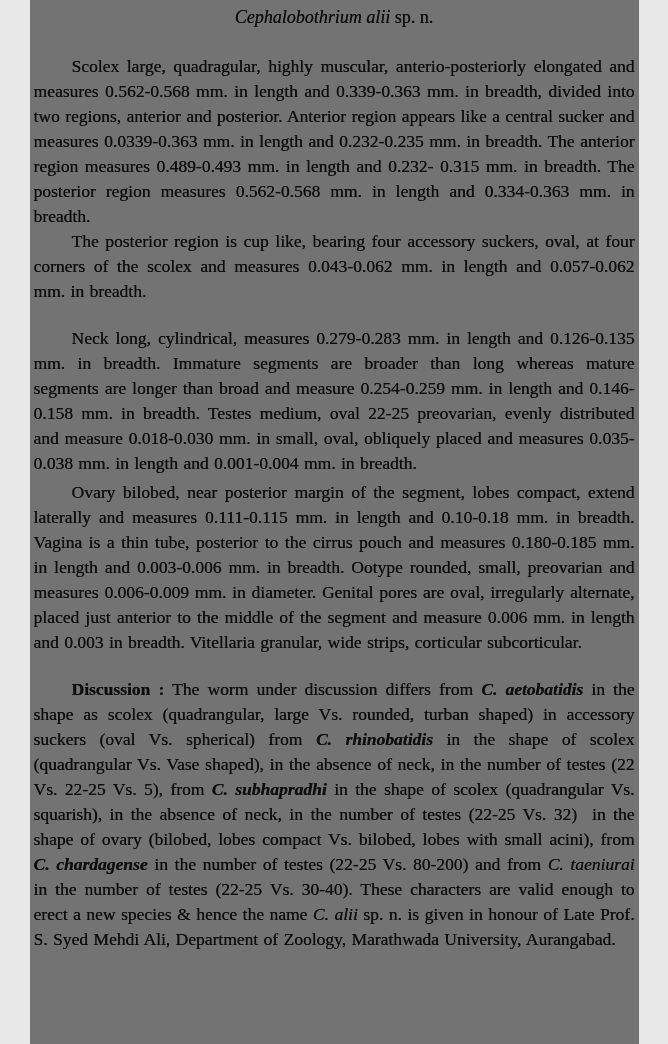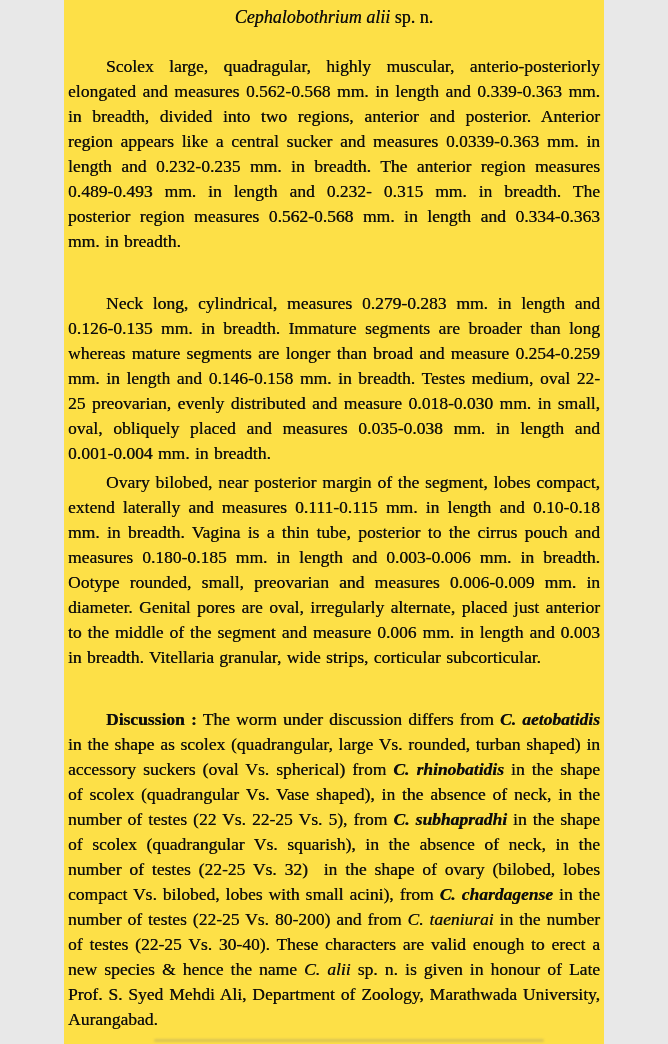--- a/index.html
+++ b/index.html
@@ -2,24 +2,24 @@
 <html><head>
 <meta charset="utf-8">
 <style>
   html, body {
     margin: 0;
     padding: 0;
     background: #e8e8e8;
   }
   .page {
     position: relative;
-    width: 540px;
+    width: 609px;
     min-height: 1044px;
     margin: 0 auto;
-    background: #fde047;
+    background: #737373;
     box-sizing: border-box;
     padding: 4px 4px 6px 4px;
     font-family: "Liberation Serif", "DejaVu Serif", serif;
     color: #0d0d0d;
     text-shadow: 0.3px 0 0 rgba(0,0,0,0.75);
     overflow: hidden;
   }
   .title-line1 {
     text-align: center;
     font-size: 18px;
@@ -38,39 +38,40 @@
   .para {
     margin: 0;
     font-size: 17.5px;
     line-height: 25px;
     text-align: justify;
     text-indent: 38px;
     word-spacing: 1px;
   }
   .sp-none  { margin-top: 0; }
   .sp-small { margin-top: 4px; }
-  .sp-large { margin-top: 37px; }
+  .sp-large { margin-top: 22px; }
   .it { font-style: italic; }
   .bd { font-weight: bold; }
   .scan-smudge {
     position: absolute;
     left: 90px;
     right: 60px;
     bottom: 2px;
     height: 3px;
     background: rgba(120,120,120,0.25);
     border-radius: 2px;
     filter: blur(1px);
   }
 </style>
 </head>
 <body>
 
 <div class="page">
   <div class="title-line1" id="title-line1"><span class="it">Cephalobothrium alii</span><span> sp. n.</span></div>
   <div class="body-text" id="paragraphs">
       <p class="para sp-none"><span>Scolex large, quadragular, highly muscular, anterio-posteriorly elongated and measures 0.562-0.568 mm. in length and 0.339-0.363 mm. in breadth, divided into two regions, anterior and posterior. Anterior region appears like a central sucker and measures 0.0339-0.363 mm. in length and 0.232-0.235 mm. in breadth. The anterior region measures 0.489-0.493 mm. in length and 0.232- 0.315 mm. in breadth. The posterior region measures 0.562-0.568 mm. in length and 0.334-0.363 mm. in breadth.</span></p>
+      <p class="para sp-none"><span>The posterior region is cup like, bearing four accessory suckers, oval, at four corners of the scolex and measures 0.043-0.062 mm. in length and 0.057-0.062 mm. in breadth.</span></p>
       <p class="para sp-large"><span>Neck long, cylindrical, measures 0.279-0.283 mm. in length and 0.126-0.135 mm. in breadth. Immature segments are broader than long whereas mature segments are longer than broad and measure 0.254-0.259 mm. in length and 0.146-0.158 mm. in breadth. Testes medium, oval 22-25 preovarian, evenly distributed and measure 0.018-0.030 mm. in small, oval, obliquely placed and measures 0.035-0.038 mm. in length and 0.001-0.004 mm. in breadth.</span></p>
       <p class="para sp-small"><span>Ovary bilobed, near posterior margin of the segment, lobes compact, extend laterally and measures 0.111-0.115 mm. in length and 0.10-0.18 mm. in breadth. Vagina is a thin tube, posterior to the cirrus pouch and measures 0.180-0.185 mm. in length and 0.003-0.006 mm. in breadth. Ootype rounded, small, preovarian and measures 0.006-0.009 mm. in diameter. Genital pores are oval, irregularly alternate, placed just anterior to the middle of the segment and measure 0.006 mm. in length and 0.003 in breadth. Vitellaria granular, wide strips, corticular subcorticular.</span></p>
       <p class="para sp-large"><span class="bd">Discussion :</span><span> The worm under discussion differs from </span><span class="bd it">C. aetobatidis</span><span> in the shape as scolex (quadrangular, large Vs. rounded, turban shaped) in accessory suckers (oval Vs. spherical) from </span><span class="bd it">C. rhinobatidis</span><span> in the shape of scolex (quadrangular Vs. Vase shaped), in the absence of neck, in the number of testes (22 Vs. 22-25 Vs. 5), from </span><span class="bd it">C. subhapradhi</span><span> in the shape of scolex (quadrangular Vs. squarish), in the absence of neck, in the number of testes (22-25 Vs. 32)&nbsp; in the shape of ovary (bilobed, lobes compact Vs. bilobed, lobes with small acini), from </span><span class="bd it">C. chardagense</span><span> in the number of testes (22-25 Vs. 80-200) and from </span><span class="it">C. taeniurai</span><span> in the number of testes (22-25 Vs. 30-40). These characters are valid enough to erect a new species &amp; hence the name </span><span class="it">C. alii</span><span> sp. n. is given in honour of Late Prof. S. Syed Mehdi Ali, Department of Zoology, Marathwada University, Aurangabad.</span></p>
     </div>
   <div class="scan-smudge"></div>
 </div>
 
 </body></html>

